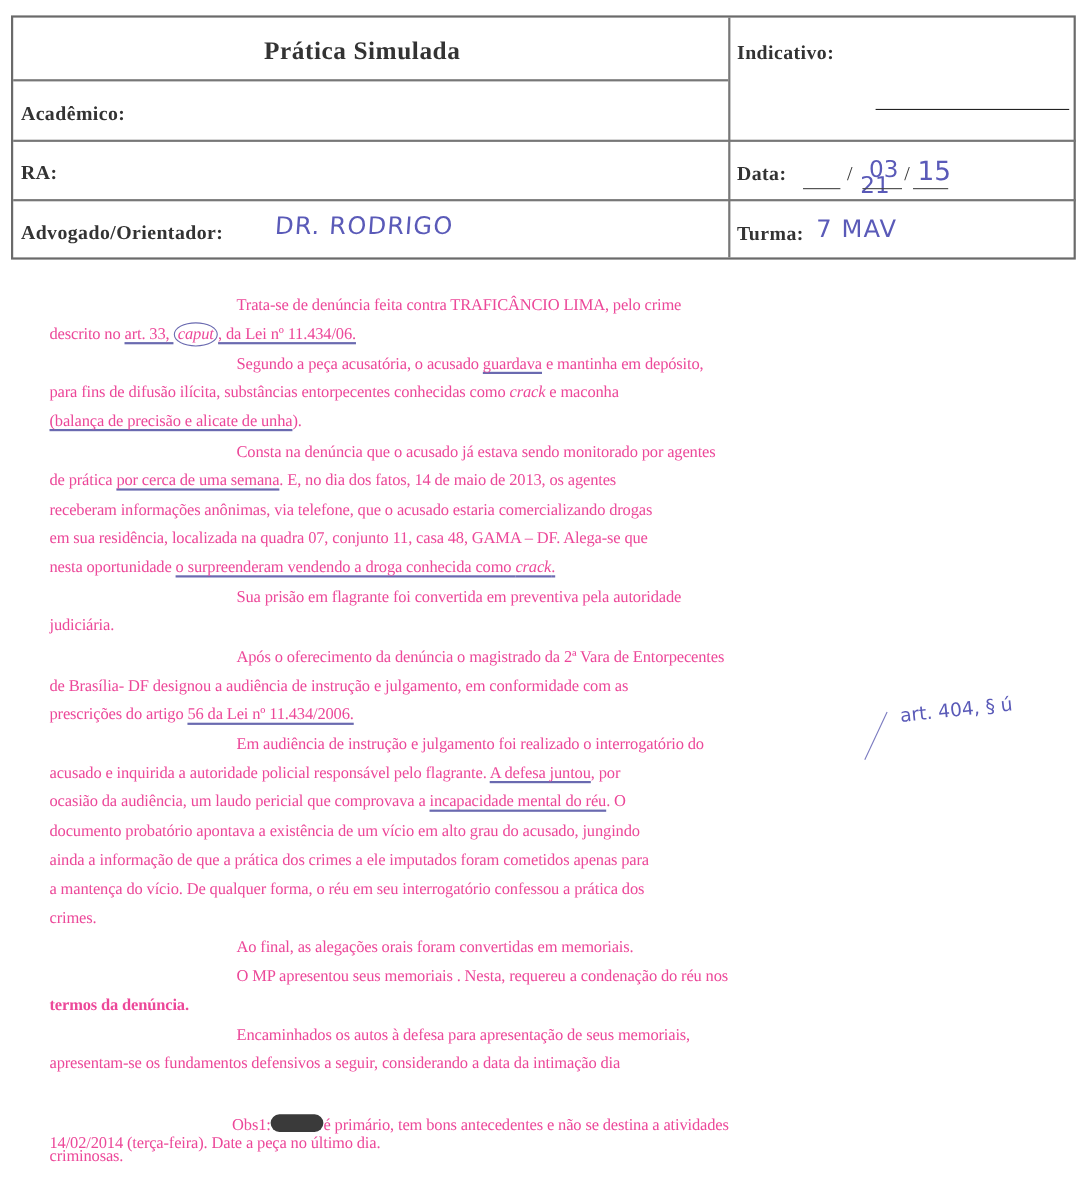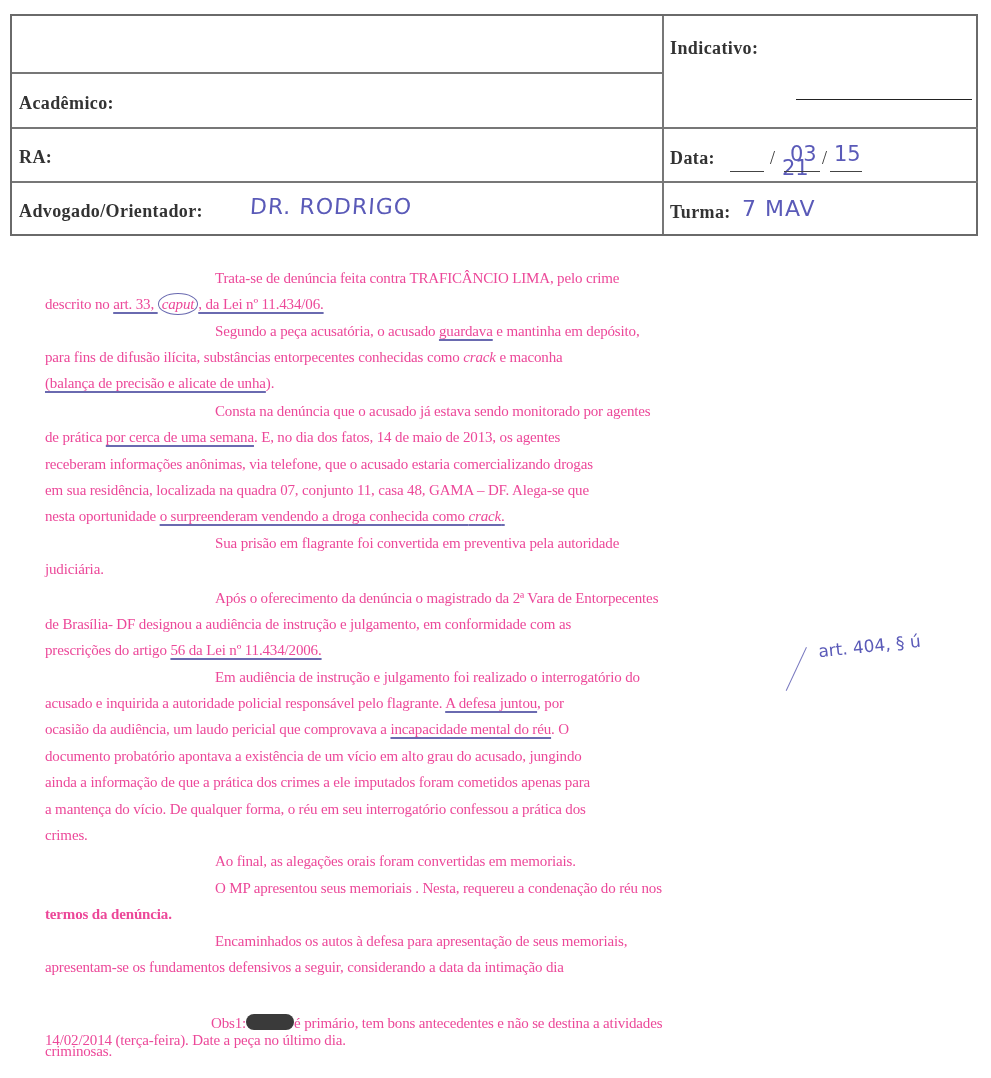--- a/index.html
+++ b/index.html
@@ -57,41 +57,42 @@
 <body>
 
 <div class="form-table">
 
   <div class="vline" style="left:650px; top:0; height:218px;"></div>
 
   <div class="hline" style="left:0; top:56px; width:650px;"></div>
   <div class="hline" style="left:0; top:111px; width:966px;"></div>
   <div class="hline" style="left:0; top:165px; width:966px;"></div>
 
+  <div class="label title" style="left:228px; top:18px;">Prática Simulada</div>
 
   <div class="label" style="left:7px; top:77px;">Acadêmico:</div>
   <div class="hand" style="left:140px; top:70px; width:500px; height:30px;"></div>
 
   <div class="label" style="left:7px; top:131px;">RA:</div>
   <div class="hand" style="left:60px; top:124px; width:580px; height:30px;"></div>
 
   <div class="label" style="left:7px; top:185px;">Advogado/Orientador:</div>
   <div class="hand" style="left:238px; top:178px; font-size:22px; letter-spacing:1px; transform:skewX(-4deg);">DR. RODRIGO</div>
 
   <div class="label" style="left:658px; top:22px;">Indicativo:</div>
   <div class="sig-line" style="left:784px; top:83px; width:176px;"></div>
 
   <div class="label" style="left:658px; top:132px;">Data:</div>
   <div class="hand" style="left:722px; top:140px; font-size:21px;margin-left:48px;">21</div>
   <div class="date-blank" style="left:718px; top:155px; width:34px;"></div>
   <div class="label" style="left:758px; top:132px; font-weight:normal;">/</div>
   <div class="hand" style="left:778px; top:126px; font-size:21px;">03</div>
   <div class="date-blank" style="left:772px; top:155px; width:36px;"></div>
   <div class="label" style="left:810px; top:132px; font-weight:normal;">/</div>
-  <div class="hand" style="left:822px; top:126px; font-size:21px;">15</div>
+  <div class="hand" style="left:822px; top:126px; font-size:24px;">15</div>
   <div class="date-blank" style="left:818px; top:155px; width:32px;"></div>
 
   <div class="label" style="left:658px; top:186px;">Turma:</div>
   <div class="hand" style="left:730px; top:180px; font-size:22px; letter-spacing:1px;">7 MAV</div>
 </div>
 
 <div class="body-text">
 
   <div class="line indent" style="top:266px;"><span>Trata-se de denúncia feita contra TRAFICÂNCIO LIMA, pelo crime</span></div>
 

